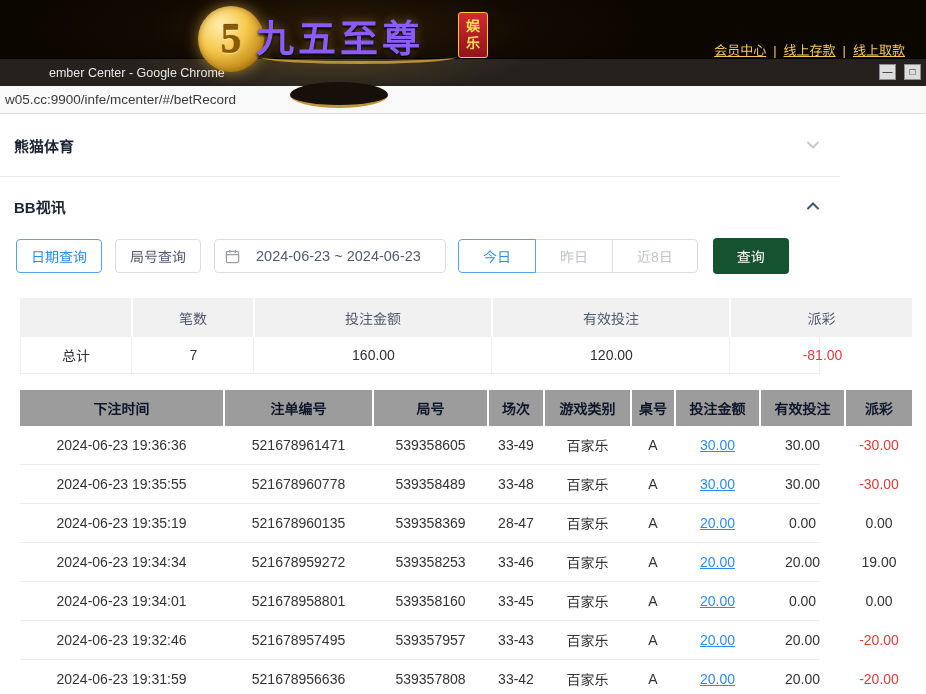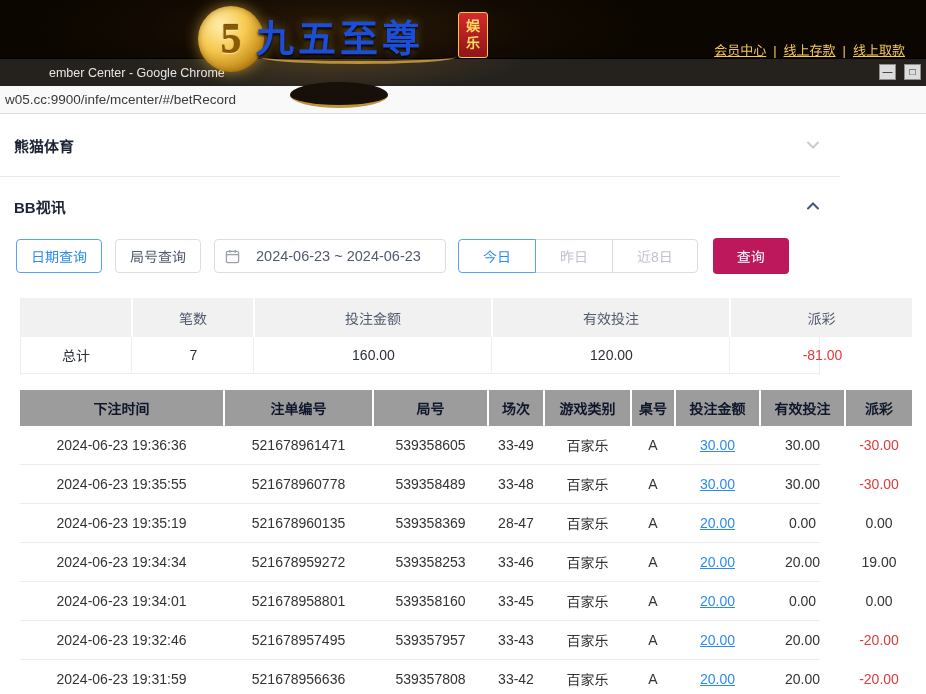--- a/index.html
+++ b/index.html
@@ -10,21 +10,21 @@
   .site-header { position:absolute; top:0; left:0; width:926px; height:58px;
     background:radial-gradient(ellipse 320px 70px at 340px 28px,#2a1a07 0%,#120a02 60%,#0b0600 100%); }
   .logo-wrap { position:absolute; left:198px; top:2px; width:300px; height:110px; z-index:5; }
   .coin { position:absolute; left:0; top:4px; width:66px; height:66px; border-radius:50%;
     background:radial-gradient(circle at 35% 30%,#ffeeb0 0%,#f6c94e 40%,#c08818 75%,#8a5c0b 100%);
     box-shadow:0 0 14px rgba(246,200,80,.55), inset 0 0 6px rgba(120,70,0,.6);
     display:flex; align-items:center; justify-content:center; }
   .coin span { font-family:"Liberation Serif","DejaVu Serif",serif; font-size:42px; font-weight:bold;
     color:#8a5a00; text-shadow:0 1px 1px #ffe9a6, 0 -1px 1px #6b4200; }
   .brand { position:absolute; left:58px; top:6px; font-family:"Liberation Serif","DejaVu Serif",serif;
-    font-size:38px; font-weight:bold; letter-spacing:4px; color:#1d4ed8; white-space:nowrap;
+    font-size:38px; font-weight:bold; letter-spacing:4px; color:#8b5cf6; white-space:nowrap;
     text-shadow:0 2px 3px #000, 0 0 10px rgba(243,200,78,.35); }
   .swoosh { position:absolute; left:62px; top:48px; width:196px; height:14px;
     border-bottom:3px solid #c89b3c; border-radius:50%; opacity:.9; }
   .badge { position:absolute; left:260px; top:10px; width:30px; height:46px;
     background:linear-gradient(180deg,#d42a2e,#8f1418); border:1px solid #f3c84e; border-radius:3px;
     display:flex; flex-direction:column; align-items:center; justify-content:center; line-height:1.25;
     color:#ffd95e; font-size:14px; font-weight:bold; }
   .ribbon { position:absolute; left:92px; top:80px; width:98px; height:26px; background:#17100a;
     border-radius:50%; border-bottom:3px solid #bd953a; z-index:6; }
   .top-links { position:absolute; right:14px; top:40px; font-size:13px; color:#f5ca54; z-index:2; white-space:nowrap; }
@@ -57,21 +57,21 @@
   .btn-round-query { width:86px; border:1px solid #dcdee2; color:#515a6e; margin-left:13px; }
   .date-input { margin-left:13px; width:232px; height:34px; border:1px solid #dcdee2; border-radius:4px;
     display:flex; align-items:center; padding:0 10px; gap:16px; cursor:text; background:#fff; }
   .date-input .val { font-size:14.5px; color:#515a6e; white-space:nowrap; }
   .seg-group { display:flex; margin-left:12px; }
   .seg { height:34px; padding:8px 24px; background:#fff; border:1px solid #dcdee2; color:#bfc4cc;
     font-size:14px; display:flex; align-items:center; cursor:pointer; margin-left:-1px; }
   .seg.first { border-radius:4px 0 0 4px; margin-left:0; }
   .seg.last { border-radius:0 4px 4px 0; }
   .seg.active { border-color:#57a3f3; color:#2d8cf0; position:relative; z-index:2; }
-  .btn-search { width:76px; height:36px; margin-left:15px; background:#be185d; border:none;
+  .btn-search { width:76px; height:36px; margin-left:15px; background:#14532d; border:none;
     color:#fff; }
 
   .summary { margin:24px 20px 0; }
   .s-grid { display:grid; grid-template-columns:111px 120px 236px 236px 181px; column-gap:2px; }
   .cell { display:flex; align-items:center; justify-content:center; font-size:14px; }
   .s-head .cell { background:#f1f1f1; height:39px; color:#515a6e; }
   .s-bodywrap { border:1px solid #ededed; border-top:none; }
   .s-row .cell { height:36px; color:#2a2f3a; border-right:1px solid #f0f0f0; }
   .s-row .cell:last-child { border-right:none; }
 

